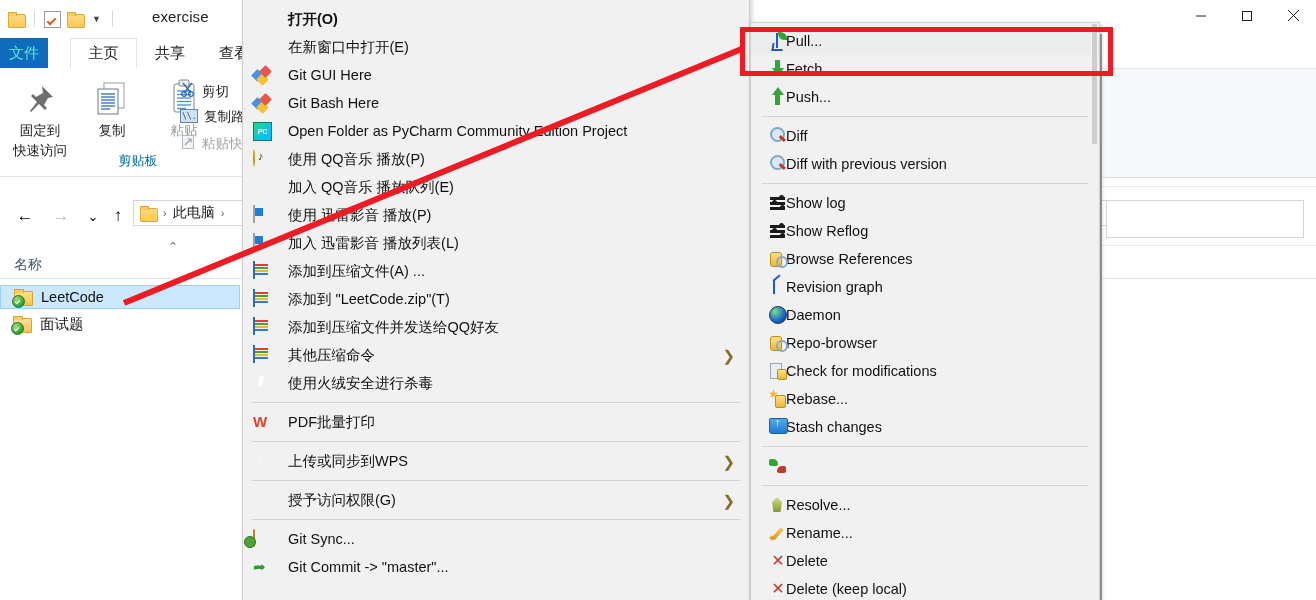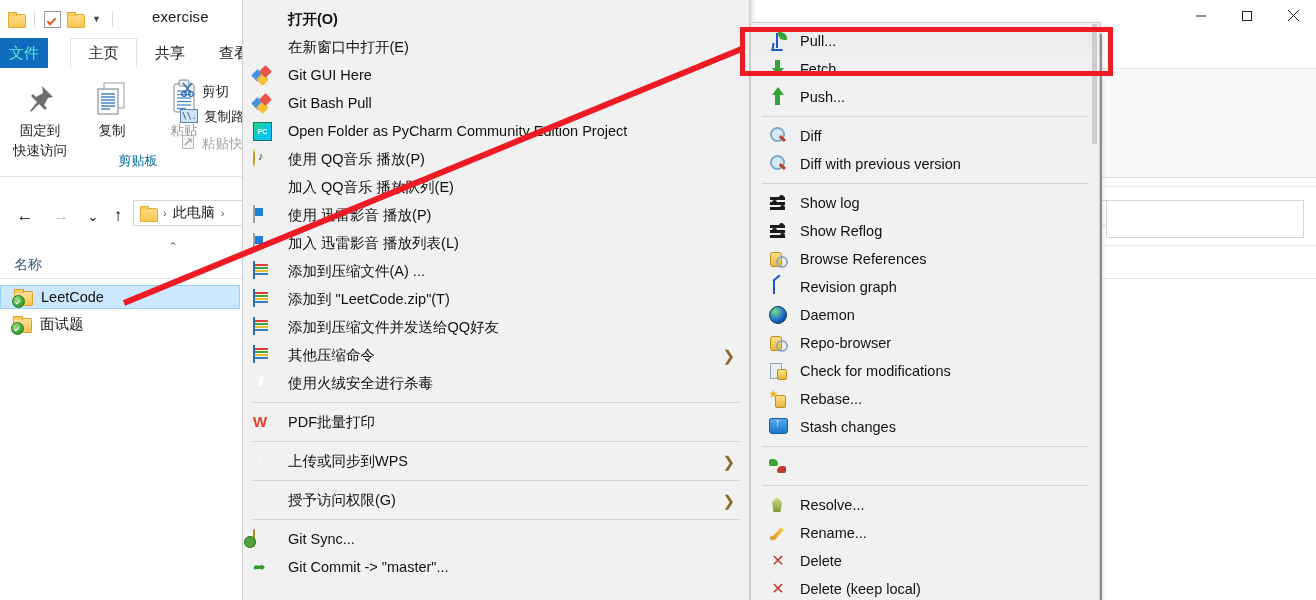--- a/index.html
+++ b/index.html
@@ -86,21 +86,21 @@
      color:#fff;font-size:14px;font-weight:bold;display:flex;align-items:center;justify-content:center;}
 
   
   .cmenu{position:absolute;background:#f1f1f1;border:1px solid #cfcfcf;box-shadow:2px 2px 4px rgba(0,0,0,.18);
      font-size:14.5px;color:#111;box-sizing:border-box;}
   #menu1{left:242px;top:-4px;width:508px;height:612px;}
   #menu2{left:750px;top:22px;width:350px;height:586px;}
   .mrow{position:relative;height:28px;display:flex;align-items:center;box-sizing:border-box;}
   .mrow .mico{position:absolute;left:10px;top:50%;transform:translateY(-50%);width:20px;height:18px;}
   .mrow .mlbl{padding-left:45px;white-space:nowrap;line-height:28px;}
-  #menu2 .mrow .mlbl{padding-left:35px;margin-left:14px;}
+  #menu2 .mrow .mlbl{padding-left:35px;}
   #menu2 .mrow .mico{left:18px;}
   .mrow.bold .mlbl{font-weight:bold;}
   .msep{height:1px;background:#d3d3d3;margin:5px 9px 5px 9px;}
   #menu2 .msep{margin:5px 11px;}
   .marrow{position:absolute;right:14px;top:50%;transform:translateY(-50%);color:#8a6a2a;font-size:15px;line-height:1;}
   .mscroll{position:absolute;right:1px;top:1px;width:7px;height:584px;background:#f1f1f1;}
   .mscroll i{position:absolute;left:1px;top:0;width:5px;height:120px;background:#cdcdcd;display:block;}
 
   
   .ic{position:relative;display:block;width:18px;height:18px;}
@@ -358,21 +358,21 @@
     <span class="mlbl">Git GUI Here</span>
   </div>
   <div class="mrow">
     <span class="mico">
       <span class="ic" style="position:relative;">
         <i class="dia" style="left:0;top:5px;background:#4a90e2;"></i>
         <i class="dia" style="left:5px;top:9px;background:#f3c13a;"></i>
         <i class="dia" style="left:8px;top:1px;background:#e8564a;"></i>
       </span>
     </span>
-    <span class="mlbl">Git Bash Pull</span>
+    <span class="mlbl">Git Bash Here</span>
   </div>
   <div class="mrow">
     <span class="mico">
         <span class="ic-pycharm">PC</span>
       </span>
     <span class="mlbl">Open Folder as PyCharm Community Edition Project</span>
   </div>
   <div class="mrow">
     <span class="mico"><span class="ic-qq"></span></span>
     <span class="mlbl">使用 QQ音乐 播放(P)</span>

